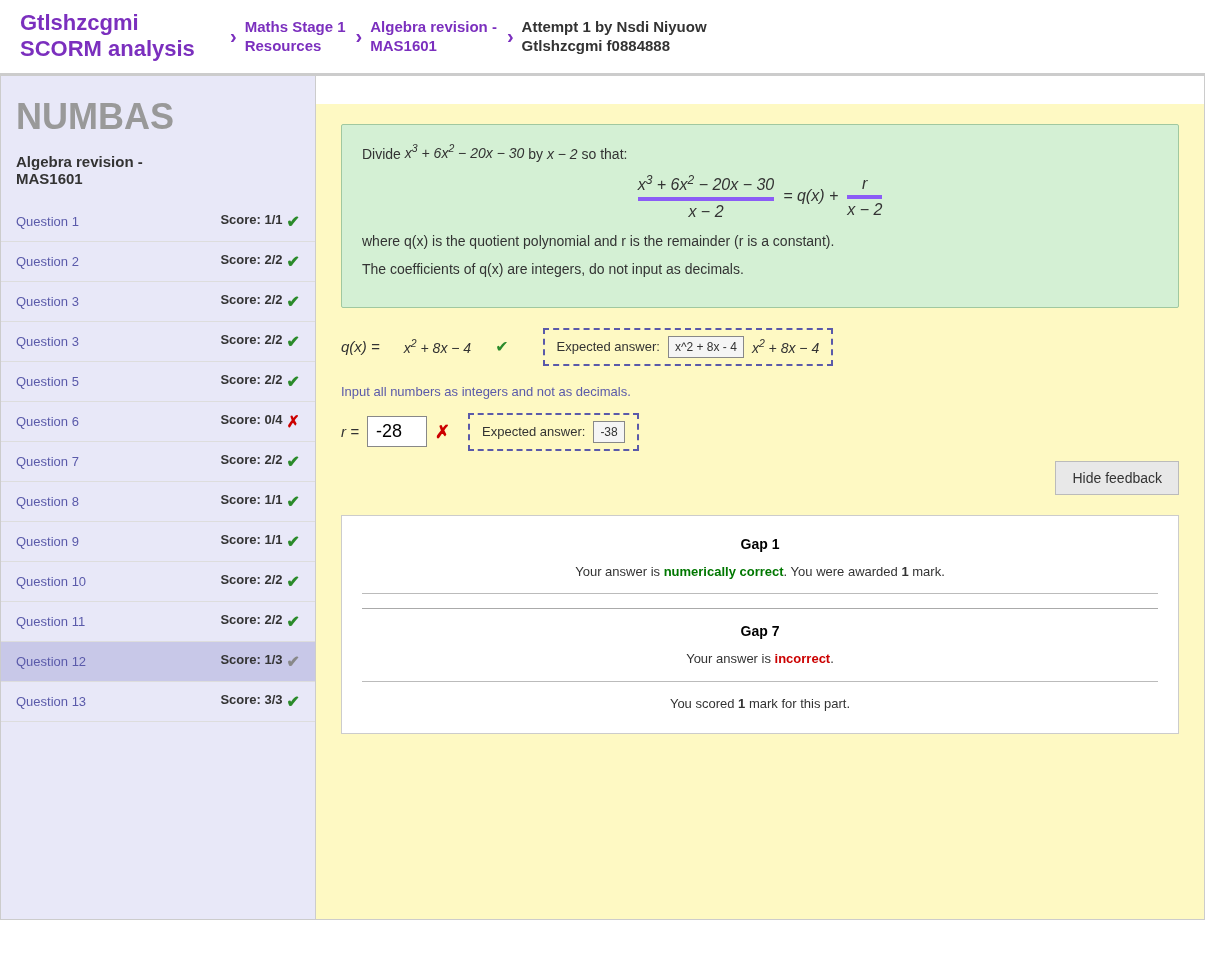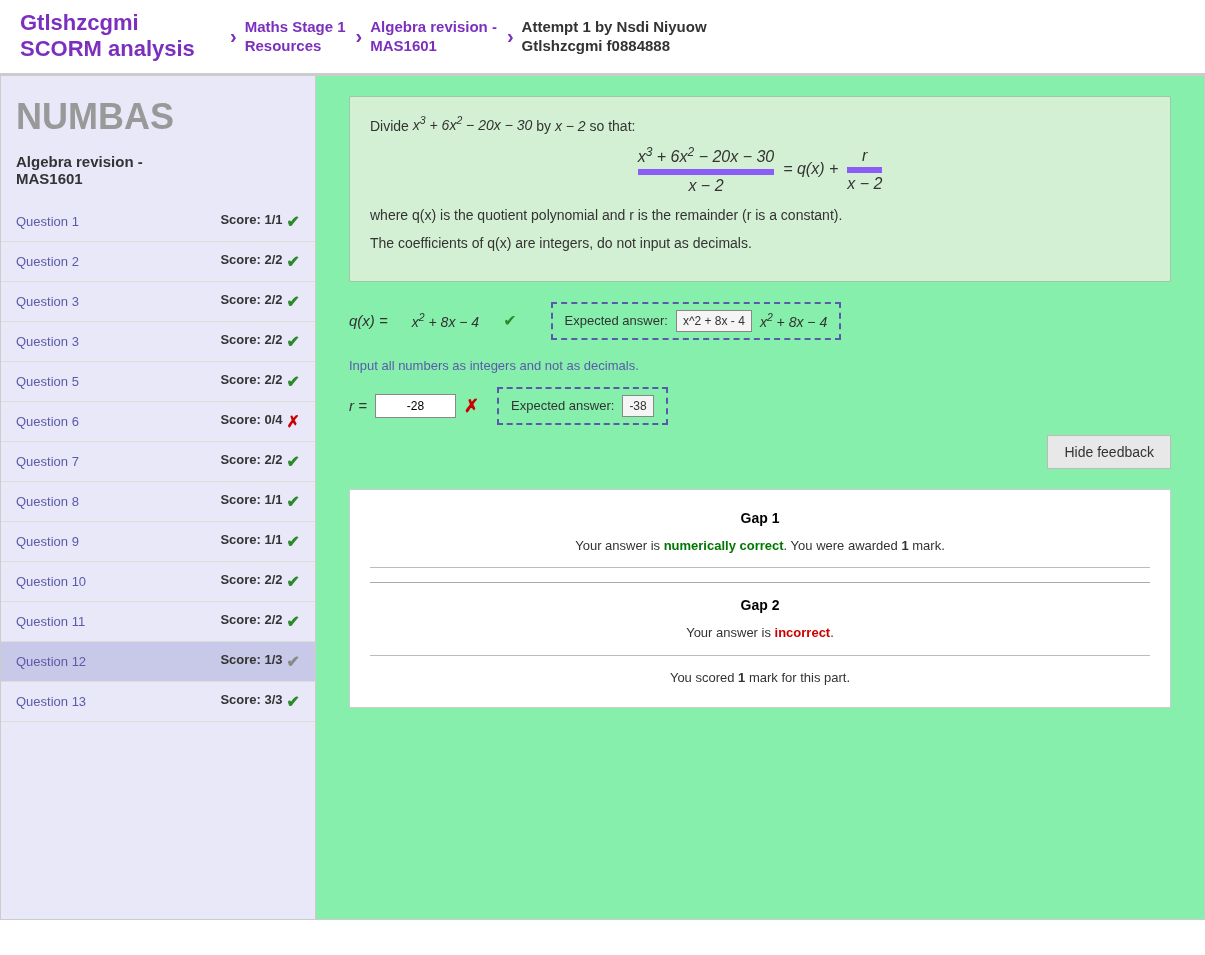--- a/index.html
+++ b/index.html
@@ -108,22 +108,23 @@
     }
     .check-grey {
       color: #888;
       font-size: 16px;
     }
 
     
     .content-area {
       flex: 1;
       overflow-y: auto;
-      padding: 20px 33px;
-      background: #86efac;
+      padding: 20px 25px;
+      background: #fef9c3;
+      margin-top: 28px;
     }
 
     
     .question-block {
       background: #d4f0d4;
       border: 1px solid #a0c8a0;
       padding: 18px 20px;
       margin-bottom: 20px;
       border-radius: 2px;
     }
@@ -139,21 +140,21 @@
       margin: 12px 0;
       color: #333;
     }
     .fraction {
       display: inline-block;
       vertical-align: middle;
       text-align: center;
     }
     .fraction .numerator {
       display: block;
-      border-bottom: 6px solid #8b5cf6;
+      border-bottom: 4px solid #8b5cf6;
       padding-bottom: 2px;
     }
     .fraction .denominator {
       display: block;
       padding-top: 2px;
     }
 
     
     .answer-row {
       display: flex;
@@ -215,24 +216,23 @@
     
     .r-row {
       display: flex;
       align-items: center;
       gap: 8px;
       margin: 10px 0;
     }
     .r-input {
       border: 1px solid #888;
       padding: 4px 8px;
-      font-size: 12px;
-      width: 81px;
+      font-size: 18px;
+      width: 60px;
       background: #fff;
-      text-align: center;
     }
     .cross-btn {
       color: #cc0000;
       font-size: 18px;
       font-weight: bold;
     }
 
     
     .hide-feedback-btn {
       display: block;
@@ -459,21 +459,21 @@
       <div class="feedback-section">
         <div class="feedback-gap-title">Gap 1</div>
         <div class="feedback-text">
           Your answer is <span class="correct-text">numerically correct</span>. You were awarded <strong>1</strong> mark.
         </div>
       </div>
 
       <hr class="divider-line">
 
       <div class="feedback-section">
-        <div class="feedback-gap-title">Gap 2</div>
+        <div class="feedback-gap-title">Gap 7</div>
         <div class="feedback-text">
           Your answer is <span class="incorrect-text">incorrect</span>.
         </div>
         <hr class="divider-line">
         <div class="feedback-text">
           You scored <strong>1</strong> mark for this part.
         </div>
       </div>
 
     </div>

